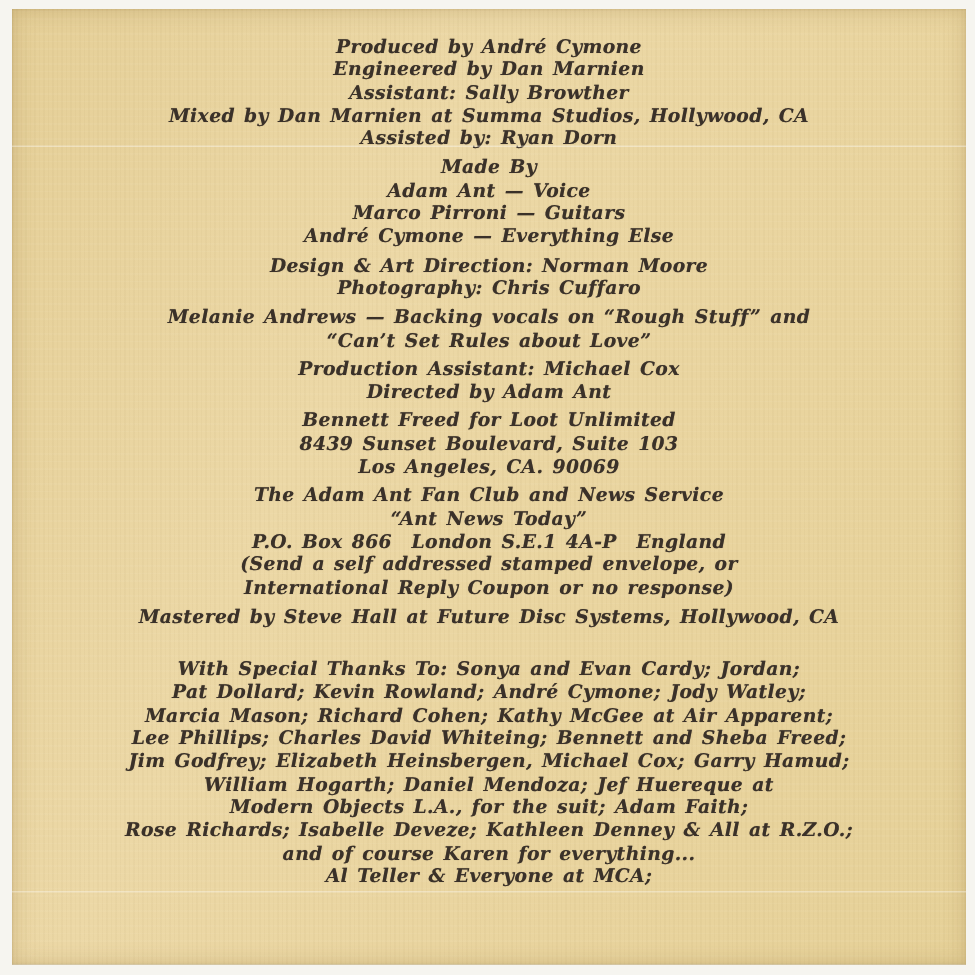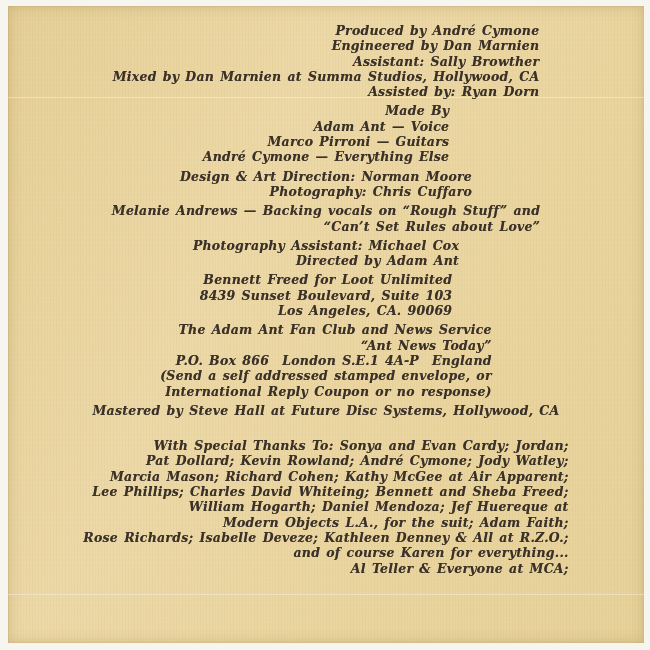--- a/index.html
+++ b/index.html
@@ -57,21 +57,21 @@
   }
   .credit-section {
     margin: 0 0 4px 0;
   }
   .credit-section:last-child {
     margin-bottom: 0;
     margin-top: 16px;
   }
   .credit-line {
     margin: 0;
-    text-align: right;
+    text-align: center;
     font-style: italic;
     font-weight: 700;
     font-size: 12.5px;
     line-height: 15.3px;
     letter-spacing: 0.25px;
     word-spacing: 1.5px;
     color: #3a3129;
     text-shadow: 0 0 0.5px rgba(58,48,40,0.55);
     white-space: nowrap;
   }
@@ -96,21 +96,21 @@
       </section>
       <section class="credit-section">
         <p class="credit-line">Design &amp; Art Direction: Norman Moore</p>
         <p class="credit-line">Photography: Chris Cuffaro</p>
       </section>
       <section class="credit-section">
         <p class="credit-line">Melanie Andrews — Backing vocals on “Rough Stuff” and</p>
         <p class="credit-line">“Can’t Set Rules about Love”</p>
       </section>
       <section class="credit-section">
-        <p class="credit-line">Photography Assistant: Michael Cox</p>
+        <p class="credit-line">Production Assistant: Michael Cox</p>
         <p class="credit-line">Directed by Adam Ant</p>
       </section>
       <section class="credit-section">
         <p class="credit-line">Bennett Freed for Loot Unlimited</p>
         <p class="credit-line">8439 Sunset Boulevard, Suite 103</p>
         <p class="credit-line">Los Angeles, CA. 90069</p>
       </section>
       <section class="credit-section">
         <p class="credit-line">The Adam Ant Fan Club and News Service</p>
         <p class="credit-line">“Ant News Today”</p>
@@ -119,20 +119,21 @@
         <p class="credit-line">International Reply Coupon or no response)</p>
       </section>
       <section class="credit-section">
         <p class="credit-line">Mastered by Steve Hall at Future Disc Systems, Hollywood, CA</p>
       </section>
       <section class="credit-section">
         <p class="credit-line">With Special Thanks To: Sonya and Evan Cardy; Jordan;</p>
         <p class="credit-line">Pat Dollard; Kevin Rowland; André Cymone; Jody Watley;</p>
         <p class="credit-line">Marcia Mason; Richard Cohen; Kathy McGee at Air Apparent;</p>
         <p class="credit-line">Lee Phillips; Charles David Whiteing; Bennett and Sheba Freed;</p>
+        <p class="credit-line">Jim Godfrey; Elizabeth Heinsbergen, Michael Cox; Garry Hamud;</p>
         <p class="credit-line">William Hogarth; Daniel Mendoza; Jef Huereque at</p>
         <p class="credit-line">Modern Objects L.A., for the suit; Adam Faith;</p>
         <p class="credit-line">Rose Richards; Isabelle Deveze; Kathleen Denney &amp; All at R.Z.O.;</p>
         <p class="credit-line">and of course Karen for everything...</p>
         <p class="credit-line">Al Teller &amp; Everyone at MCA;</p>
       </section>
     </main>
 </div>
 
 </body></html>

